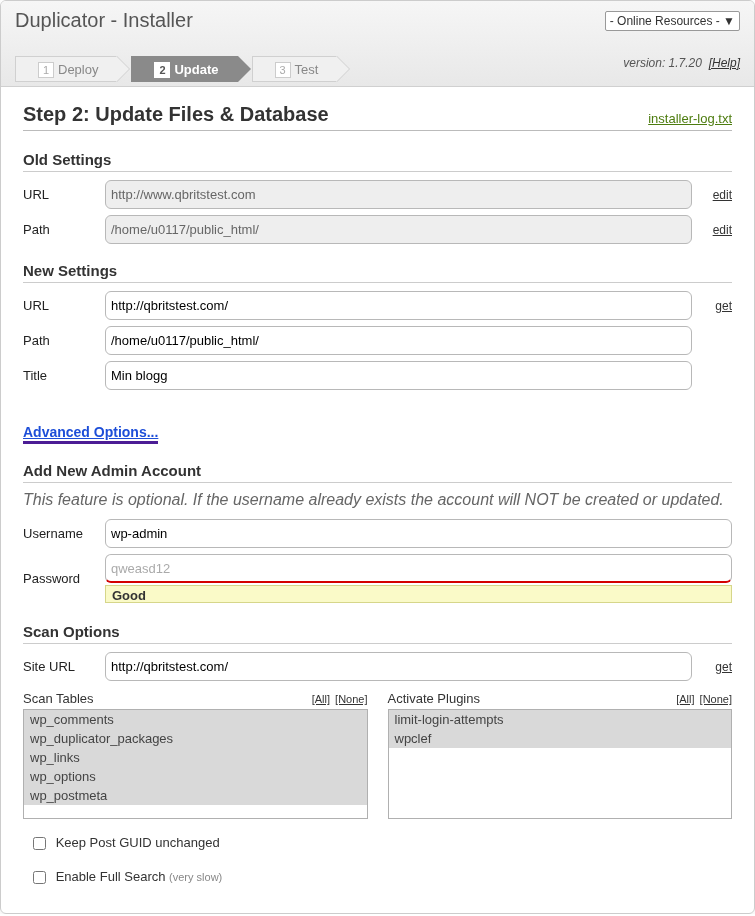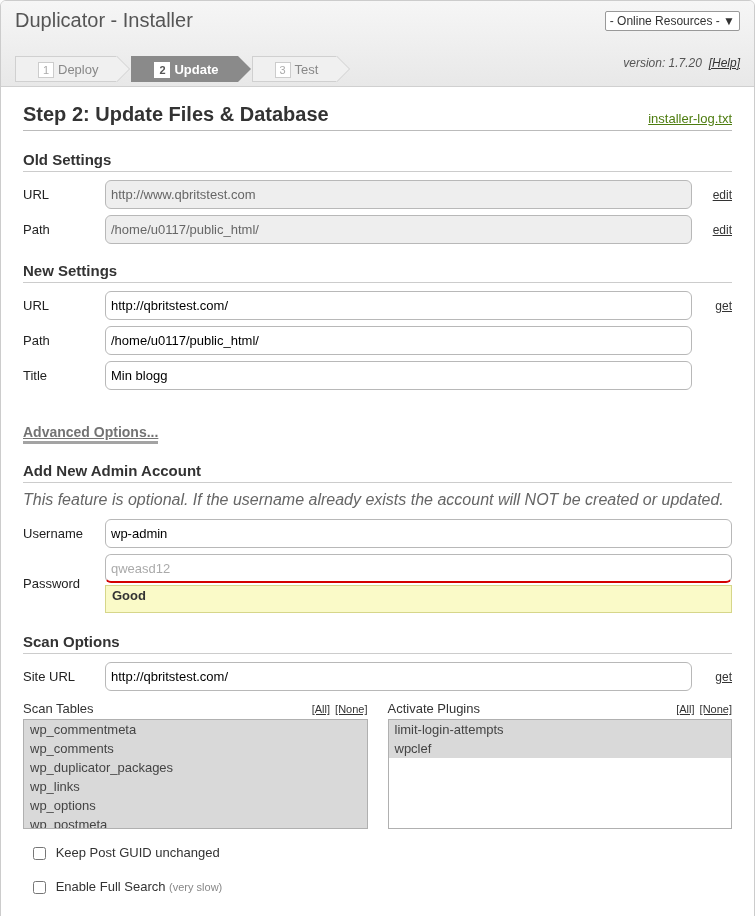--- a/index.html
+++ b/index.html
@@ -142,36 +142,36 @@
   .row-action {
     width:40px;
     text-align:right;
     font-size:12px;
   }
   .row-action a { color:#333; text-decoration: underline; cursor:pointer; }
   .adv-link {
     display:inline-block;
     font-size:14px;
     font-weight:bold;
-    color:#737373;
+    color:#1d4ed8;
     text-decoration:underline;
     margin-top:28px;
-    border-bottom:3px solid #a3a3a3;
+    border-bottom:3px solid #4c1d95;
     padding-bottom:1px;
   }
   .hint { font-style:italic; font-size:16px; color:#666; margin:6px 0 10px 0;}
   .pw-input {
     border-bottom:2px solid #d40000 !important;
     color:#888;
   }
   .pw-strength {
     margin-top:2px;
     border:1px solid #d6d68a;
     background:#fafac8;
-    height:28px;
+    height:18px;
     line-height:20px;
     padding-left:6px;
     font-size:13px;
     color:#333;
     font-weight:bold;
   }
   .dual-cols {
     display:flex;
     gap:20px;
     margin-top:10px;
@@ -312,21 +312,20 @@
     <div class="dual-cols">
       <div class="dual-col">
         <div class="dual-head">
           <span class="title">Scan Tables</span>
           <span class="links">
             <a>[All]</a>
             <a>[None]</a>
           </span>
         </div>
         <div class="listbox">
-          <div class="opt sel">wp_commentmeta</div>
           <div class="opt sel">wp_comments</div>
           <div class="opt sel">wp_duplicator_packages</div>
           <div class="opt sel">wp_links</div>
           <div class="opt sel">wp_options</div>
           <div class="opt sel">wp_postmeta</div>
         </div>
       </div>
       <div class="dual-col">
         <div class="dual-head">
           <span class="title">Activate Plugins</span>

